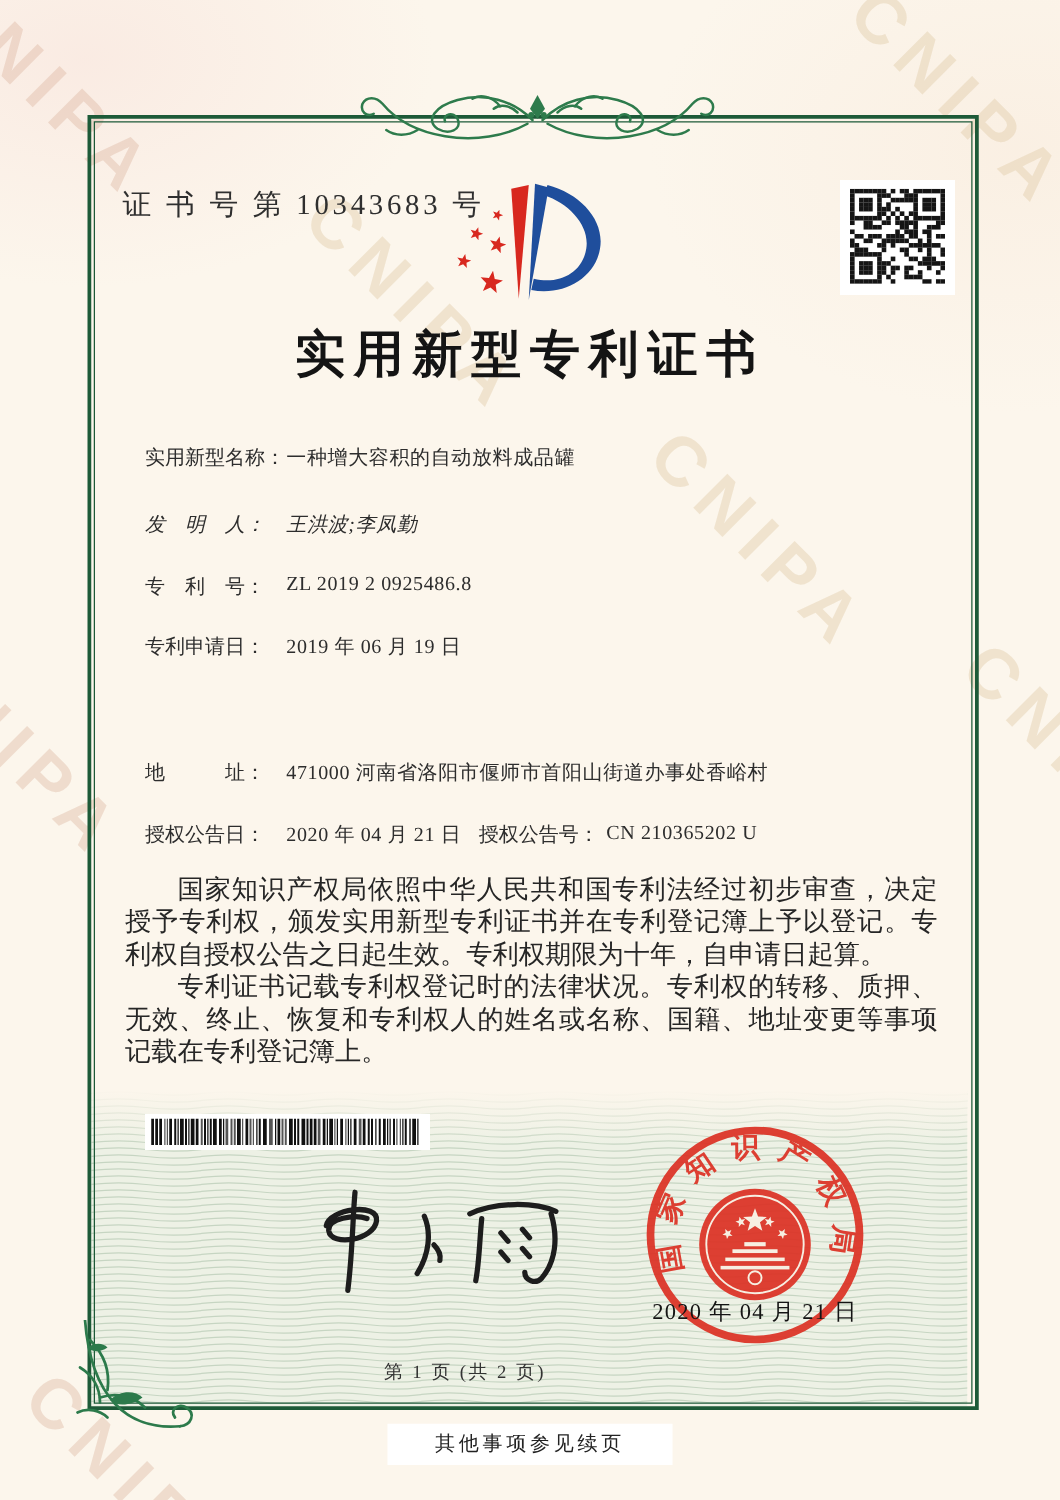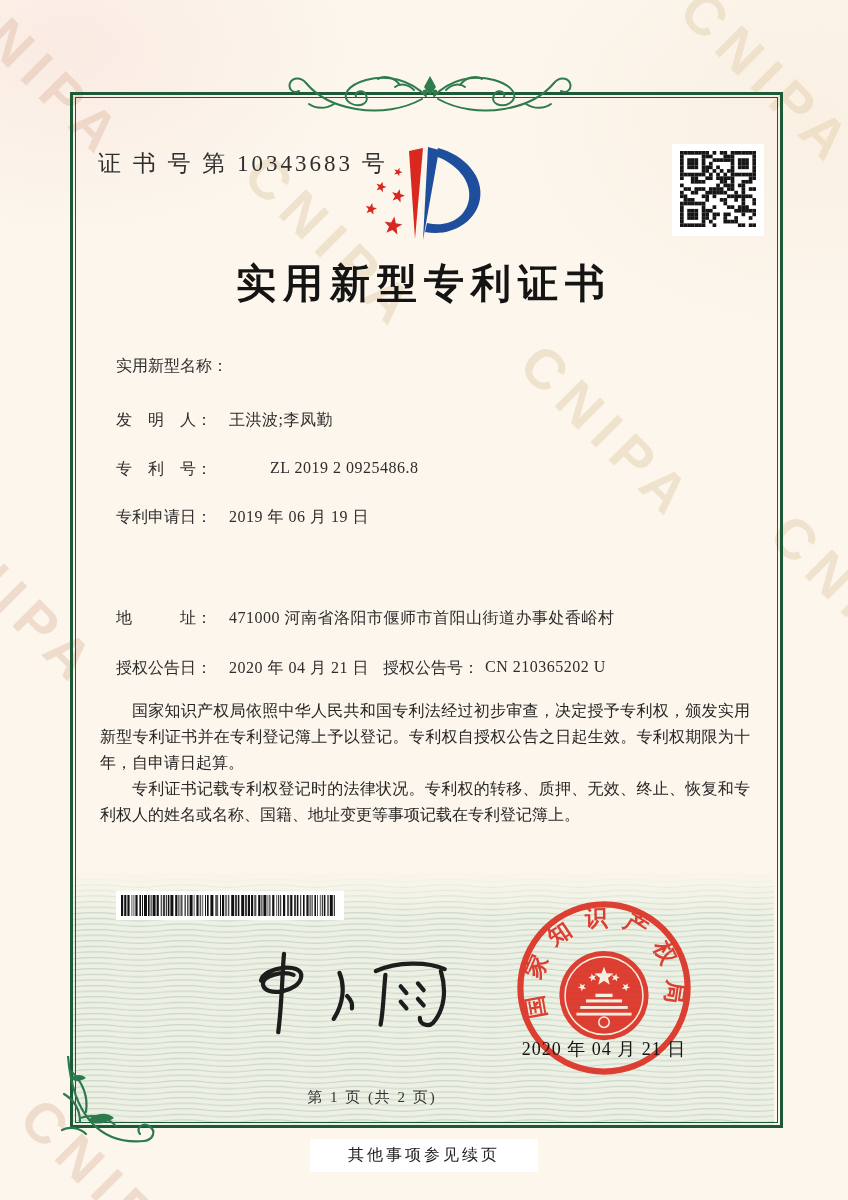--- a/index.html
+++ b/index.html
@@ -45,21 +45,21 @@
     font-size:40px;font-weight:bold;letter-spacing:7px;color:#141414;z-index:3;
   }
   
   .field-row{position:absolute;left:116px;width:640px;display:flex;font-size:16px;color:#2d2d2d;z-index:3;}
   .field-label{flex:0 0 113px;white-space:nowrap;}
   .field-value{white-space:nowrap;letter-spacing:.5px;}
   .grant-pair2{position:absolute;left:267px;top:0;display:flex;}
   .grant-pair2 .field-label{flex:0 0 102px;}
   
   .body-text{position:absolute;left:100px;top:698px;width:650px;z-index:3;
-    font-size:16px;line-height:26px;text-align:justify;color:#262626;}
+    font-size:21px;line-height:26px;text-align:justify;color:#262626;}
   .body-text p{margin:0;text-indent:2em;}
   
   .barcode{position:absolute;left:116px;top:891px;z-index:3;}
   
   .official{position:absolute;left:121px;top:972px;z-index:3;font-size:18px;letter-spacing:2px;color:#1e1e1e;}
   .official div{margin-bottom:13px;}
   .signature{position:absolute;left:240px;top:946px;z-index:4;}
   
   .seal{position:absolute;left:509px;top:893px;width:190px;height:190px;z-index:3;opacity:.93;}
   .seal-date{position:absolute;left:514px;top:1037px;width:180px;text-align:center;z-index:4;
@@ -382,26 +382,27 @@
         <rect x="17" y="20" width="1.02" height="1.02" fill="#151515"></rect>
         <rect x="19" y="20" width="1.02" height="1.02" fill="#151515"></rect>
         <rect x="20" y="20" width="1.02" height="1.02" fill="#151515"></rect>
       </svg>
   </div>
 
   <div class="title">实用新型专利证书</div>
 
   <div class="field-row" style="top:356px;">
     <span class="field-label">实用新型名称：</span>
-  </div>
-  <div class="field-row" style="top:410px;">
+    <span class="field-value">一种增大容积的自动放料成品罐</span>
+  </div>
+  <div class="field-row" style="top:410px;font-style:italic;">
     <span class="field-label">发　明　人：</span>
     <span class="field-value">王洪波;李凤勤</span>
   </div>
-  <div class="field-row" style="top:459px;gap:41px;">
+  <div class="field-row" style="top:459px;">
     <span class="field-label">专　利　号：</span>
     <span class="field-value">ZL 2019 2 0925486.8</span>
   </div>
   <div class="field-row" style="top:507px;">
     <span class="field-label">专利申请日：</span>
     <span class="field-value">2019 年 06 月 19 日</span>
   </div>
   <div class="field-row" style="top:608px;">
     <span class="field-label">地　　　址：</span>
     <span class="field-value">471000 河南省洛阳市偃师市首阳山街道办事处香峪村</span>

